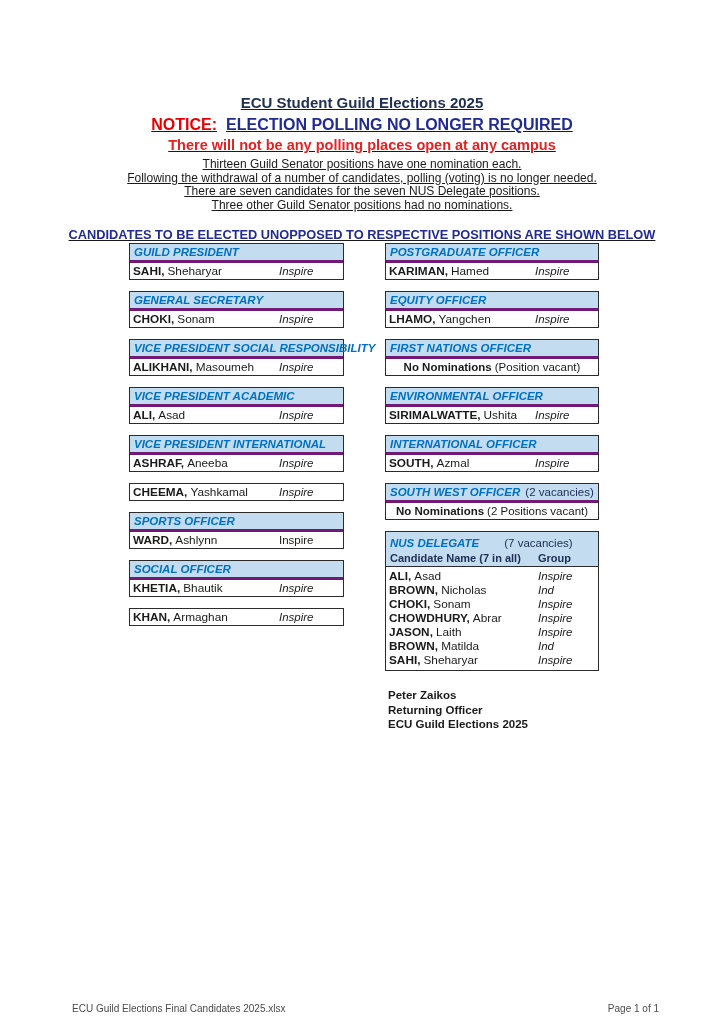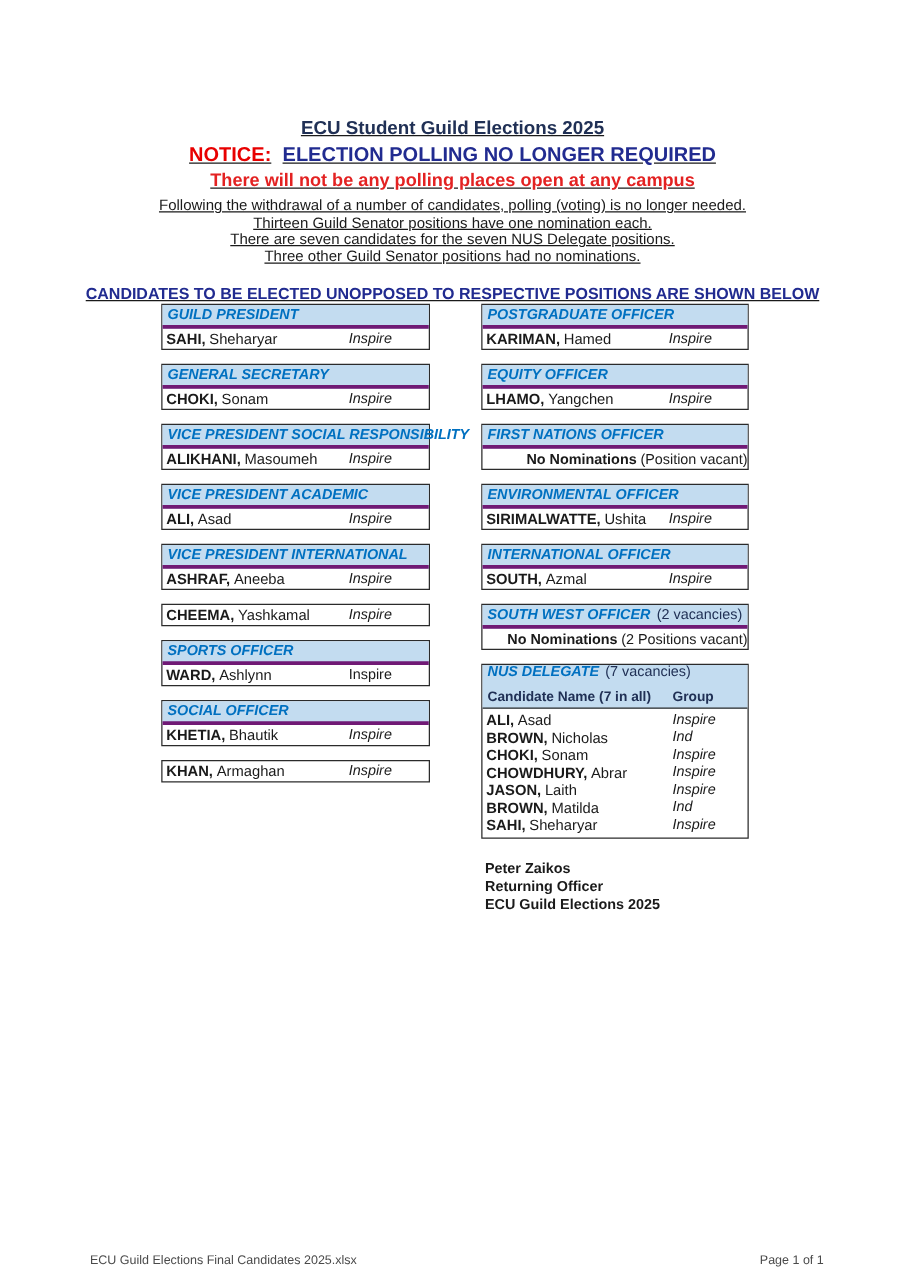--- a/index.html
+++ b/index.html
@@ -30,28 +30,28 @@
     height:16px;background:#c3dcf0;border-bottom:3px solid #701a75;
     padding:0 0 0 4px;display:flex;align-items:center;white-space:nowrap;
   }
   .pos-title{color:#0070c0;font-weight:bold;font-style:italic;font-size:11.5px;}
   .pos-suffix{color:#203055;font-size:11.5px;margin-left:5px;}
   .box-row{height:16px;position:relative;padding-left:3px;display:flex;align-items:center;font-size:11.8px;white-space:nowrap;}
   .surname{font-weight:bold;}
   .given{margin-left:3px;}
   .group{position:absolute;left:149px;font-style:italic;font-size:11.5px;}
   .group.upright{font-style:normal;}
-  .box-row.vacant{display:block;text-align:right;line-height:16px;padding-left:0;}
+  .box-row.vacant{display:block;text-align:center;line-height:16px;padding-left:0;}
   .vacant-bold{font-weight:bold;font-size:11.5px;}
   .vacant-rest{font-size:11.5px;margin-left:3px;}
 
   
   .nus-table{border:1px solid #2b2b2b;background:#fff;box-sizing:border-box;}
   .nus-head{background:#c3dcf0;border-bottom:1px solid #2b2b2b;}
-  .nus-title-row{height:17px;display:flex;align-items:flex-start;padding-left:4px;white-space:nowrap;}
+  .nus-title-row{height:17px;display:flex;align-items:flex-end;padding-left:4px;white-space:nowrap;gap:20px;}
   .nus-cols{height:17px;display:flex;align-items:center;padding-left:4px;position:relative;}
   .nus-col-name,.nus-col-group{color:#203055;font-weight:bold;font-size:11px;}
   .nus-col-group{position:absolute;left:152px;}
   .nus-row{height:14px;position:relative;padding-left:3px;display:flex;align-items:center;font-size:11.8px;white-space:nowrap;}
   .nus-body{padding:2px 0 3px 0;}
   .nus-row .group{left:152px;}
 
   
   .signature{position:absolute;left:388px;top:688px;font-size:11.5px;font-weight:bold;line-height:14.5px;color:#1a1a1a;}
 
@@ -64,22 +64,22 @@
 
 <div class="page">
 
   <div class="header-block">
     <div class="doc-title">ECU Student Guild Elections 2025</div>
     <div class="notice-line">
       <span class="notice-prefix">NOTICE:</span><span class="notice-rest">ELECTION POLLING NO LONGER REQUIRED</span>
     </div>
     <div class="subnotice">There will not be any polling places open at any campus</div>
     <div class="body-lines">
+      <div class="body-line">Thirteen Guild Senator positions have one nomination each.</div>
       <div class="body-line">Following the withdrawal of a number of candidates, polling (voting) is no longer needed.</div>
-      <div class="body-line">Thirteen Guild Senator positions have one nomination each.</div>
       <div class="body-line">There are seven candidates for the seven NUS Delegate positions.</div>
       <div class="body-line">Three other Guild Senator positions had no nominations.</div>
     </div>
     <div class="candidates-heading">CANDIDATES TO BE ELECTED UNOPPOSED TO RESPECTIVE POSITIONS ARE SHOWN BELOW</div>
   </div>
 
   <div class="col col-left">
 
     <div class="box">
       <div class="box-header">

